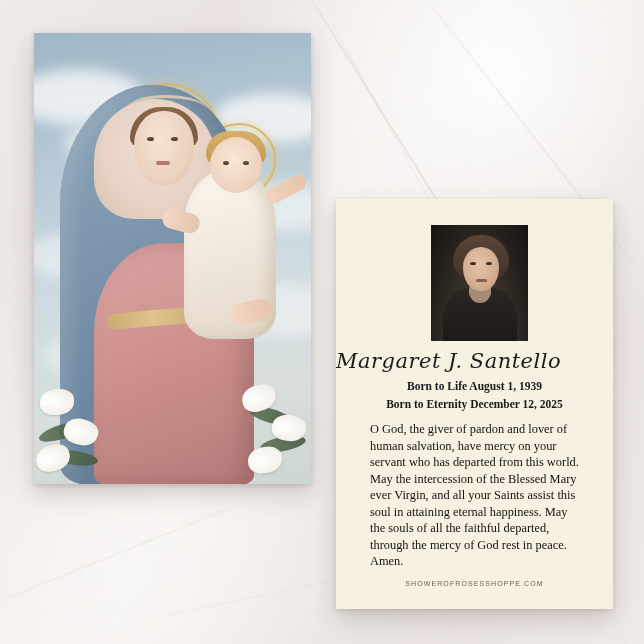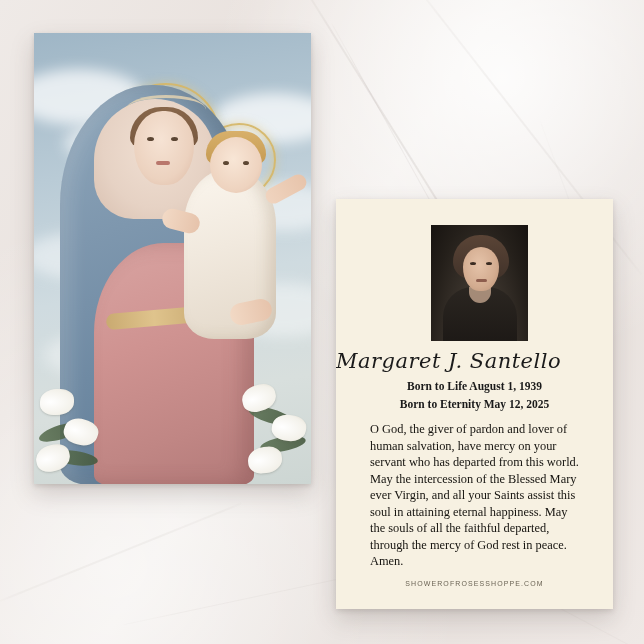--- a/index.html
+++ b/index.html
@@ -384,18 +384,18 @@
         <div id="p-collar"></div>
         <div id="p-face"></div>
         <div class="p-eye" id="p-eye-l"></div>
         <div class="p-eye" id="p-eye-r"></div>
         <div id="p-mouth"></div>
       </div>
     </div>
 
     <div id="mem-name">Margaret J. Santello</div>
     <div class="mem-date" id="mem-born">Born to Life August 1, 1939</div>
-    <div class="mem-date" id="mem-died">Born to Eternity May 12, 2025</div>
+    <div class="mem-date" id="mem-died">Born to Eternity December 12, 2025</div>
     <div id="mem-prayer">O God, the giver of pardon and lover of human salvation, have mercy on your servant who has departed from this world. May the intercession of the Blessed Mary ever Virgin, and all your Saints assist this soul in attaining eternal happiness. May the souls of all the faithful departed, through the mercy of God rest in peace. Amen.</div>
     <div id="mem-footer">SHOWEROFROSESSHOPPE.COM</div>
   </div>
 
 </div>
 
 </body></html>

